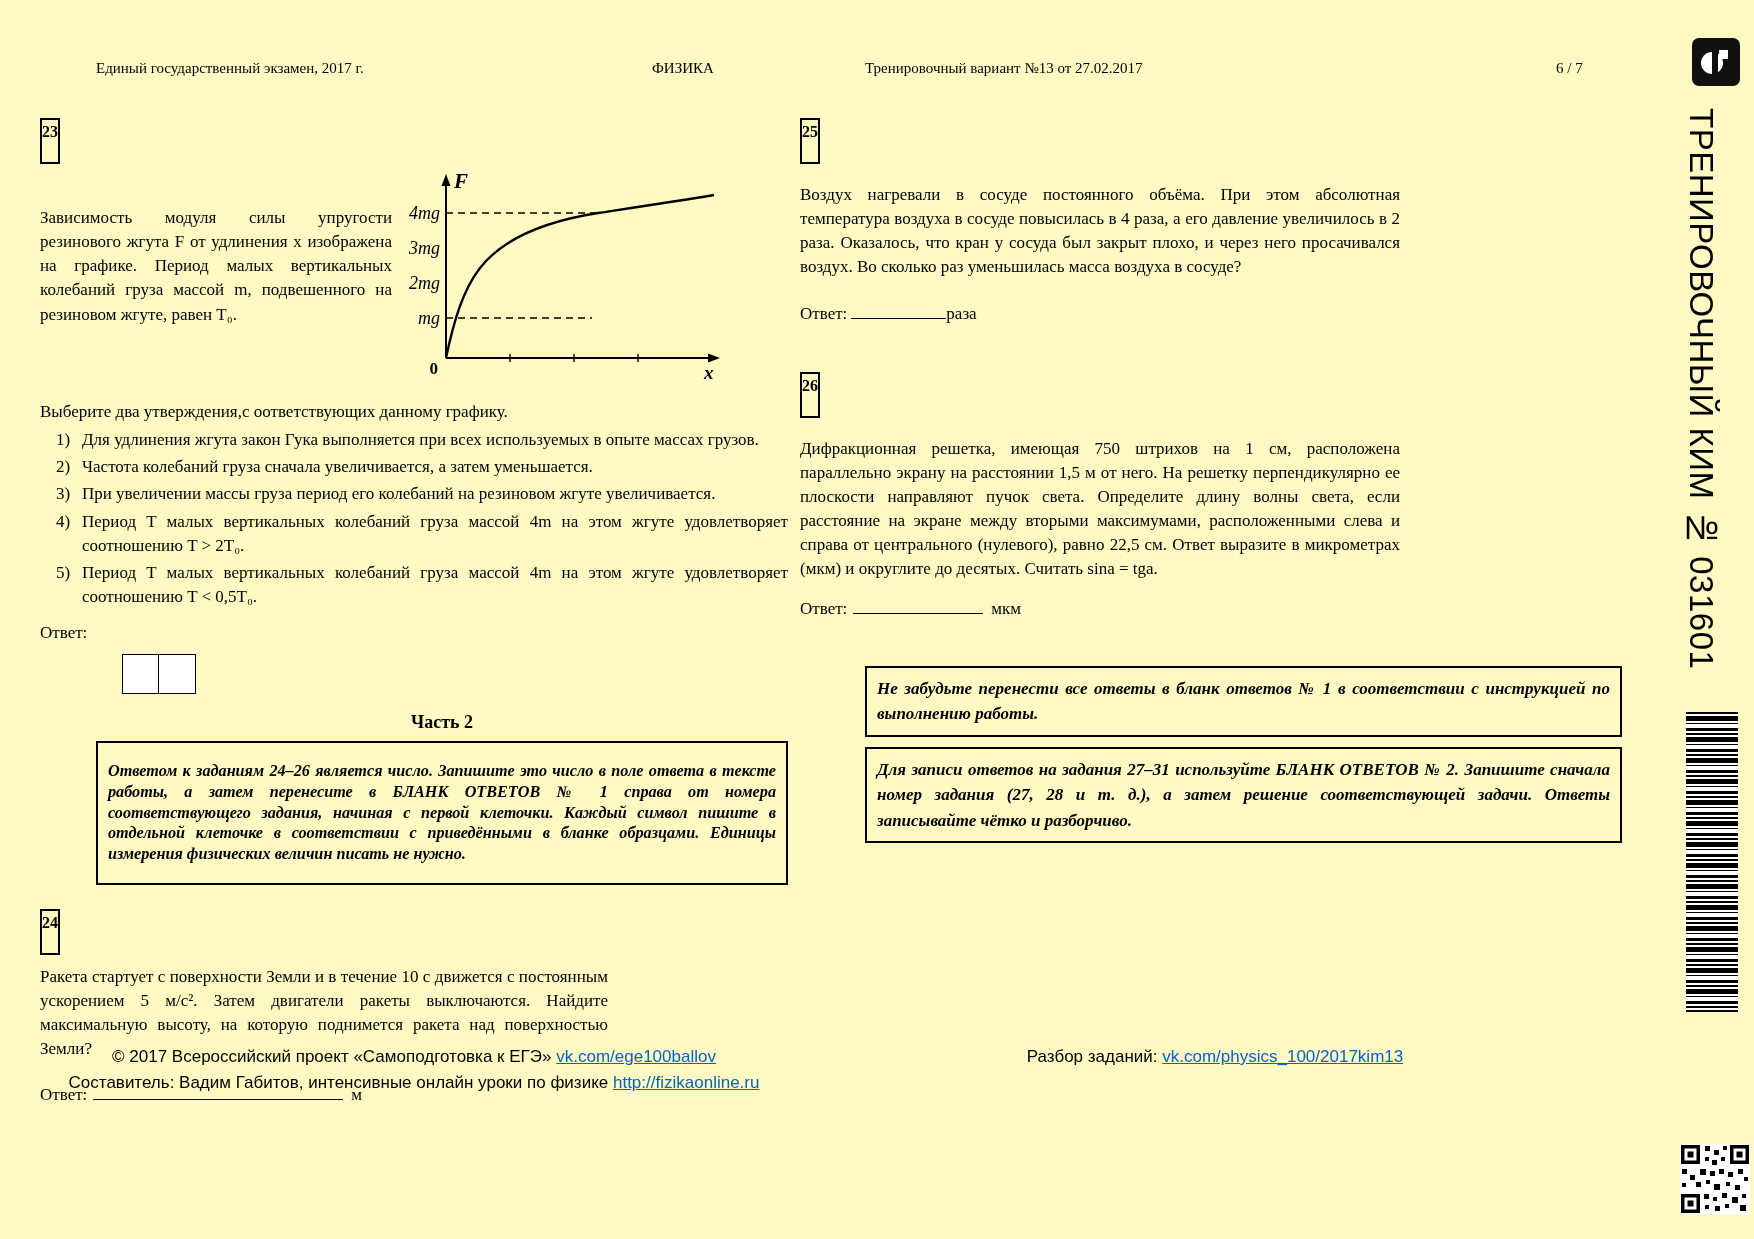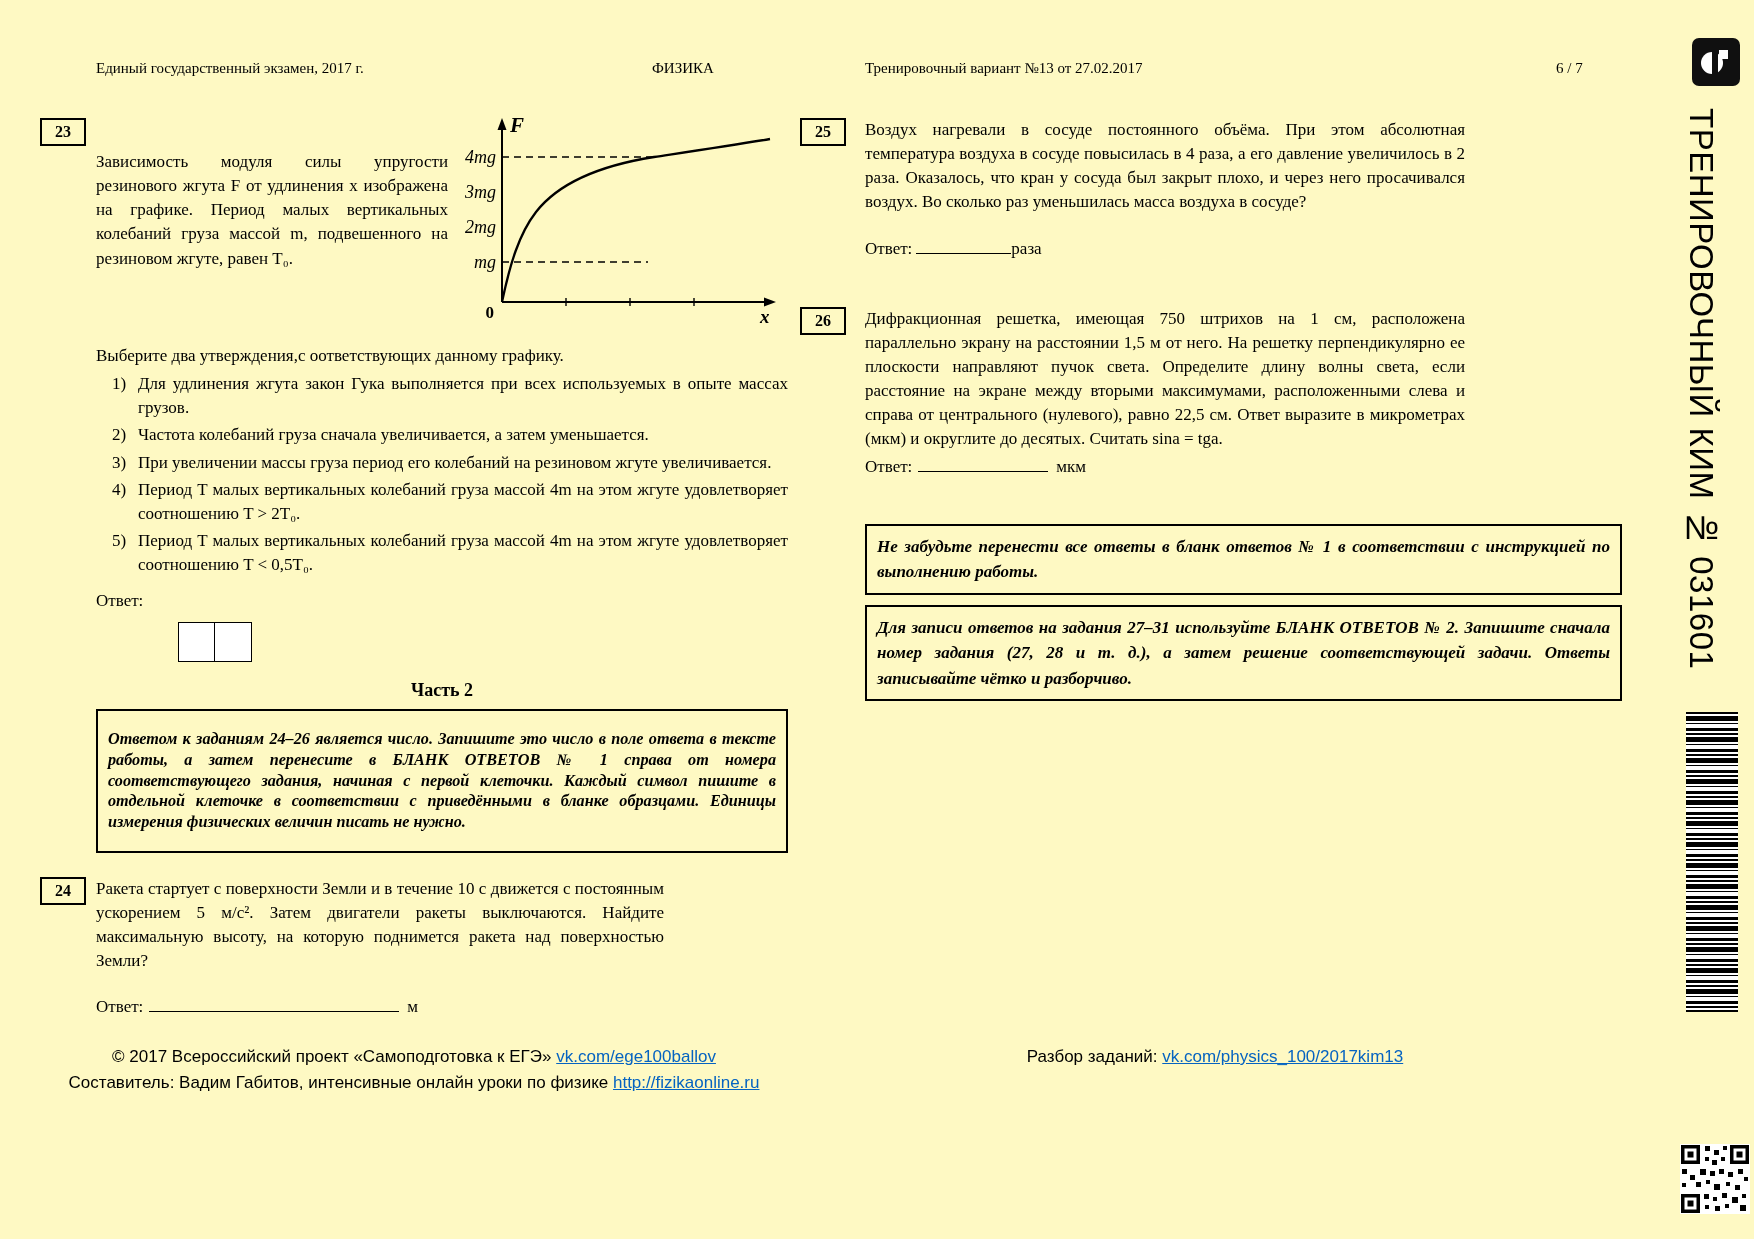--- a/index.html
+++ b/index.html
@@ -12,21 +12,21 @@
   .h-exam    { left:96px; }
   .h-subject { left:652px; }
   .h-variant { left:865px; }
   .h-page    { left:1556px; }
 
   
   .col { position:absolute; top:118px; }
   .col-left  { left:40px;  width:748px; }
   .col-right { left:800px; width:830px; }
 
-  .qrow { display:flex; align-items:flex-start; }
+  .qrow { display:flex; align-items:flex-start;flex-direction:column; }
   .col-left  .qrow { gap:10px; }
   .col-right .qrow { gap:19px; }
   .qnum { flex:0 0 46px; height:28px; border:2px solid #000; font-weight:bold;
           font-size:16px; text-align:center; line-height:24px; }
   .qbody { flex:1; font-size:17px; line-height:1.42; }
   .qtext { text-align:justify; }
 
   
   .q23-top { display:flex; gap:14px; }
   .q23text { width:352px;margin-top:32px; }
@@ -64,21 +64,21 @@
            vertical-align:baseline; margin-left:6px; }
   .blank-24 { width:250px; }
   .blank-25 { width:95px; margin-left:4px; }
   .blank-26 { width:130px; }
   .unit { margin-left:8px; }
   .unit-tight { margin-left:0; }
 
   
   .q25text, .q26text { width:600px; }
   .qrow-26 { margin-top:46px; }
-  .ans26 { margin-top:4px; }
+  .ans26 { margin-top:16px; }
   .note-box { border:2px solid #000; margin-left:65px; width:757px; padding:8px 10px;
               font-weight:bold; font-style:italic; font-size:17px; line-height:1.5;
               text-align:justify; }
   .note-1 { margin-top:44px; }
   .note-2 { margin-top:10px; }
 
   
   .footer { position:absolute; top:1044px; font-family:"Liberation Sans", sans-serif;
             font-size:17px; text-align:center; line-height:1.55; }
   .footer-left  { left:40px;  width:748px; }

